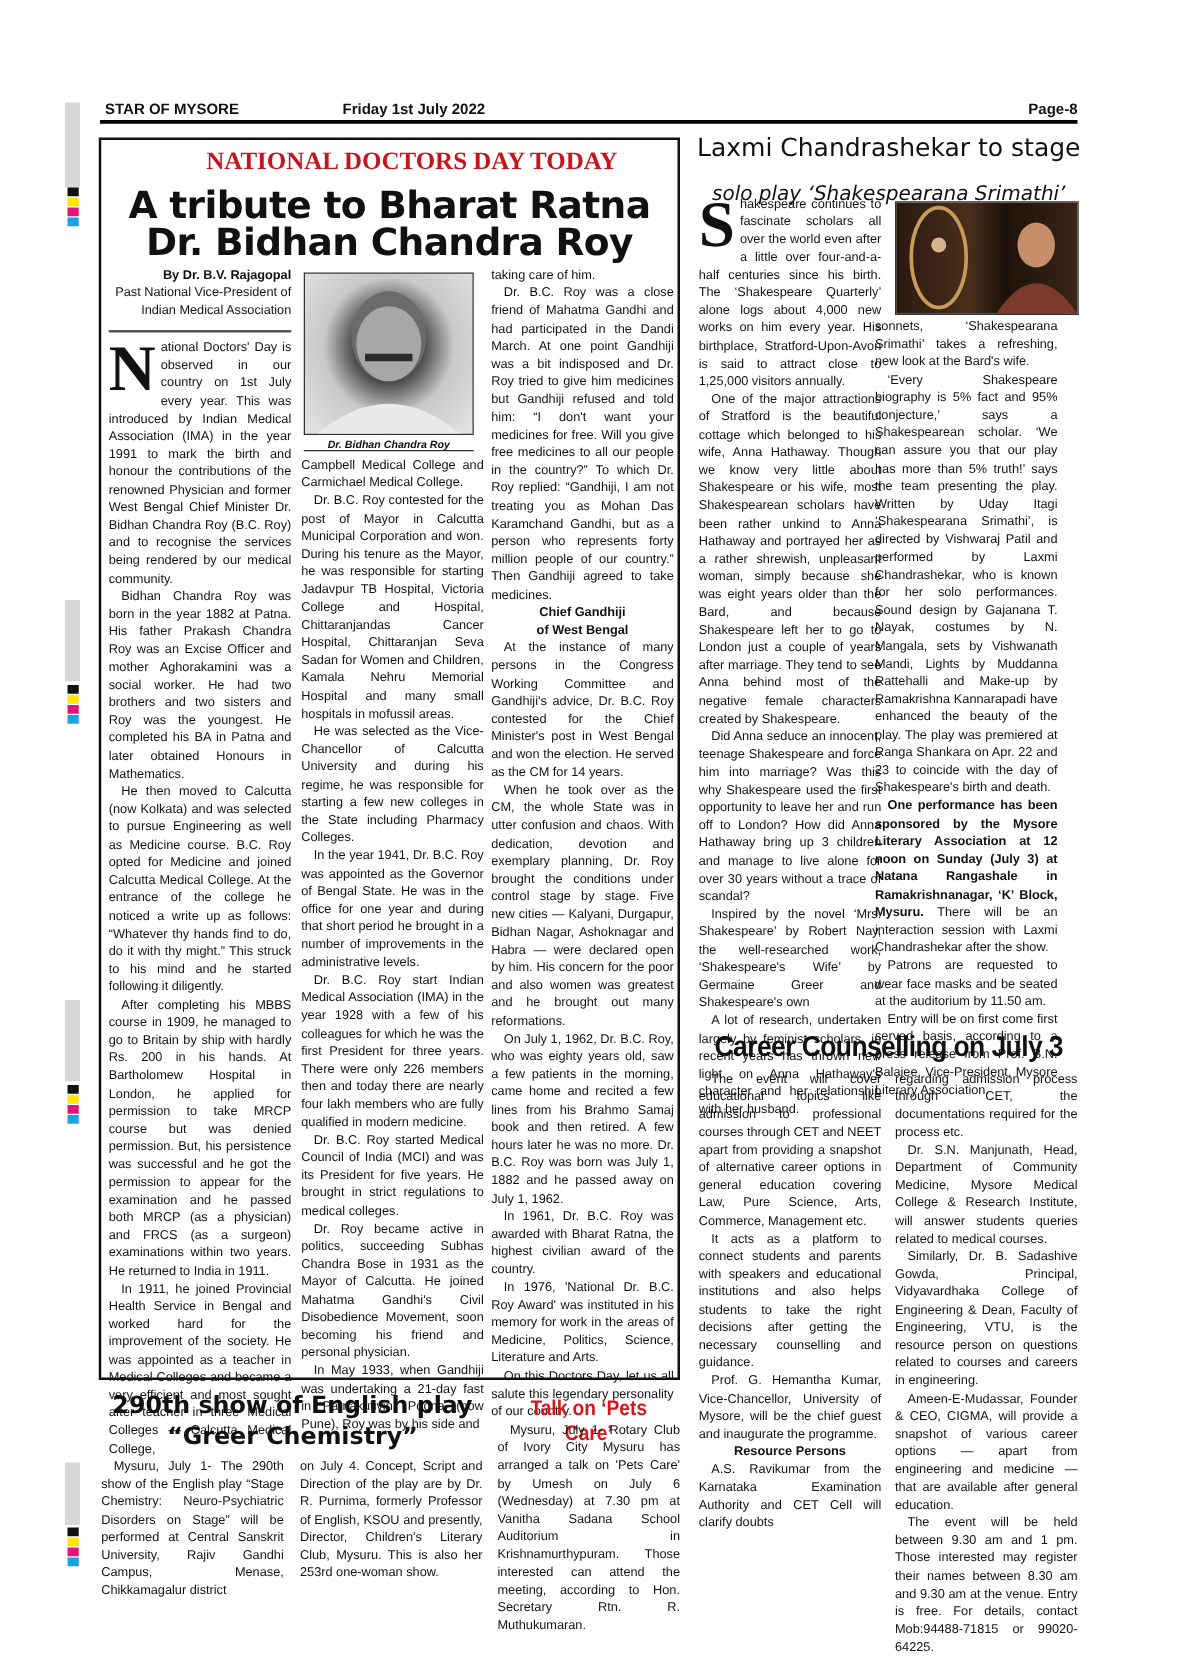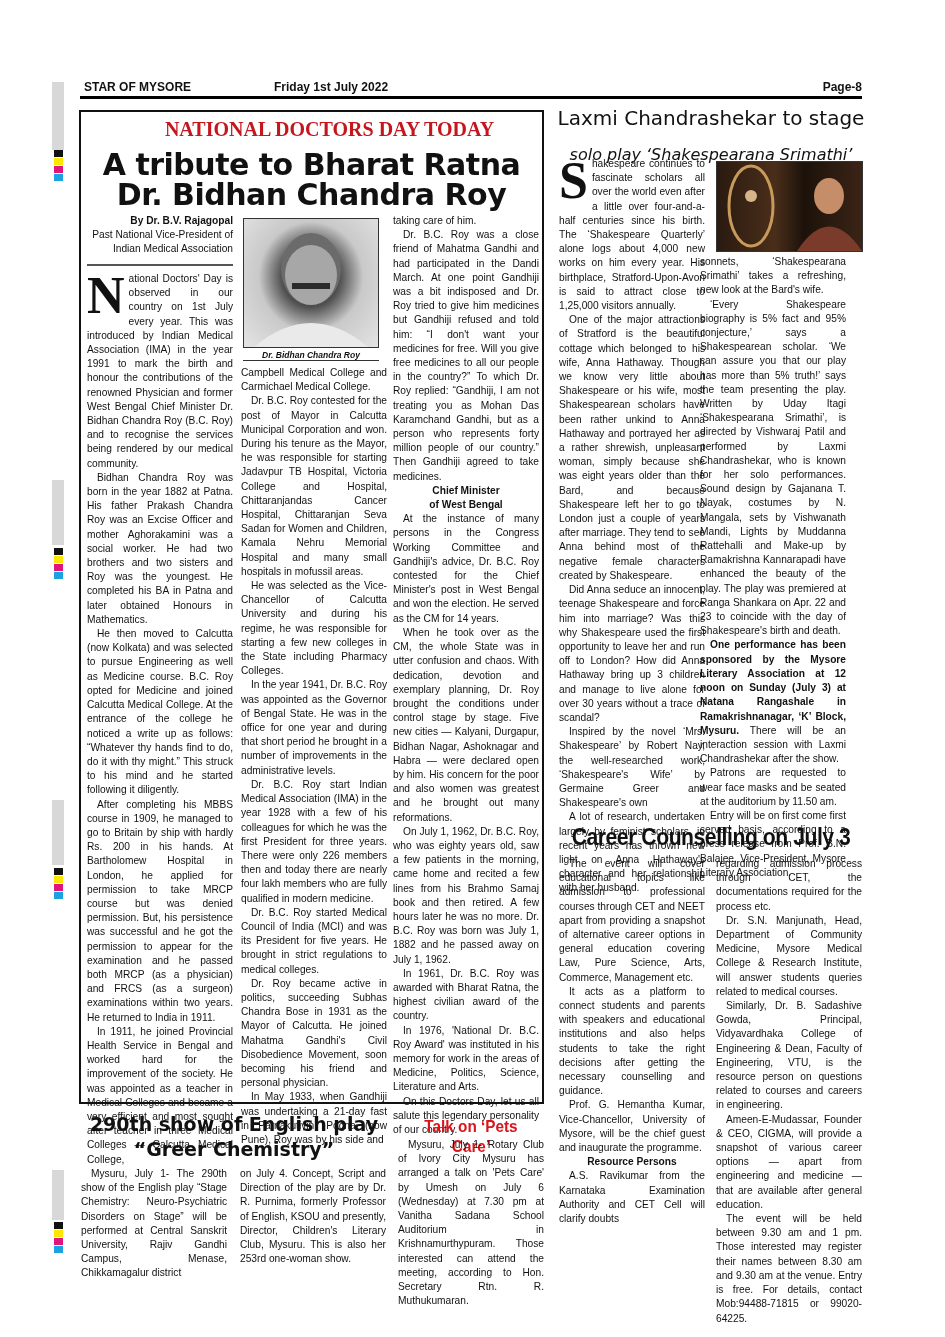--- a/index.html
+++ b/index.html
@@ -88,21 +88,21 @@
     <p>In the year 1941, Dr. B.C. Roy was appointed as the Governor of Bengal State. He was in the office for one year and during that short period he brought in a number of improvements in the administrative levels.</p>
     <p>Dr. B.C. Roy start Indian Medical Association (IMA) in the year 1928 with a few of his colleagues for which he was the first President for three years. There were only 226 members then and today there are nearly four lakh members who are fully qualified in modern medicine.</p>
     <p>Dr. B.C. Roy started Medical Council of India (MCI) and was its President for five years. He brought in strict regulations to medical colleges.</p>
     <p>Dr. Roy became active in politics, succeeding Subhas Chandra Bose in 1931 as the Mayor of Calcutta. He joined Mahatma Gandhi's Civil Disobedience Movement, soon becoming his friend and personal physician.</p>
     <p>In May 1933, when Gandhiji was undertaking a 21-day fast in Parnakutivin, Poona (now Pune), Roy was by his side and</p>
   </div>
 
   <div class="col" style="left:312px;top:102px;width:146px;">
     <p class="noind">taking care of him.</p>
     <p>Dr. B.C. Roy was a close friend of Mahatma Gandhi and had participated in the Dandi March. At one point Gandhiji was a bit indisposed and Dr. Roy tried to give him medicines but Gandhiji refused and told him: “I don't want your medicines for free. Will you give free medicines to all our people in the country?” To which Dr. Roy replied: “Gandhiji, I am not treating you as Mohan Das Karamchand Gandhi, but as a person who represents forty million people of our country.” Then Gandhiji agreed to take medicines.</p>
-    <p class="center">Chief Minister</p>
+    <p class="center">Chief Gandhiji</p>
     <p class="center">of West Bengal</p>
     <p>At the instance of many persons in the Congress Working Committee and Gandhiji's advice, Dr. B.C. Roy contested for the Chief Minister's post in West Bengal and won the election. He served as the CM for 14 years.</p>
     <p>When he took over as the CM, the whole State was in utter confusion and chaos. With dedication, devotion and exemplary planning, Dr. Roy brought the conditions under control stage by stage. Five new cities — Kalyani, Durgapur, Bidhan Nagar, Ashoknagar and Habra — were declared open by him. His concern for the poor and also women was greatest and he brought out many reformations.</p>
     <p>On July 1, 1962, Dr. B.C. Roy, who was eighty years old, saw a few patients in the morning, came home and recited a few lines from his Brahmo Samaj book and then retired. A few hours later he was no more. Dr. B.C. Roy was born was July 1, 1882 and he passed away on July 1, 1962.</p>
     <p>In 1961, Dr. B.C. Roy was awarded with Bharat Ratna, the highest civilian award of the country.</p>
     <p>In 1976, 'National Dr. B.C. Roy Award' was instituted in his memory for work in the areas of Medicine, Politics, Science, Literature and Arts.</p>
     <p>On this Doctors Day, let us all salute this legendary personality of our country.</p>
   </div>
 </div>
 

